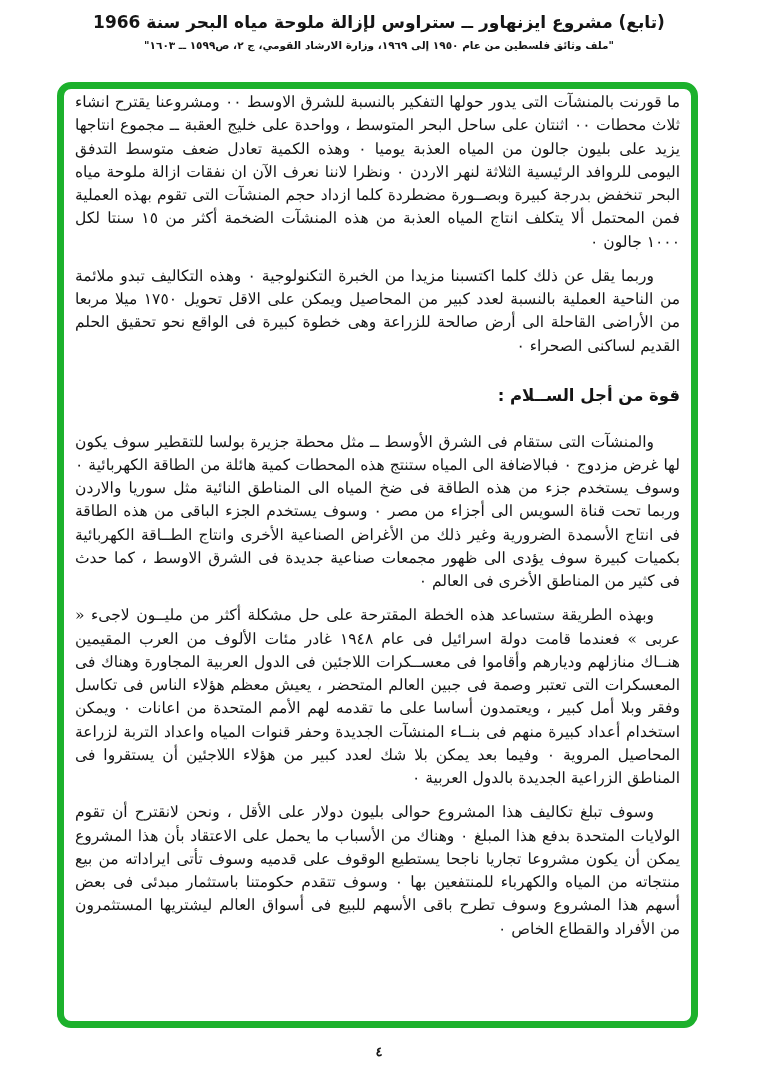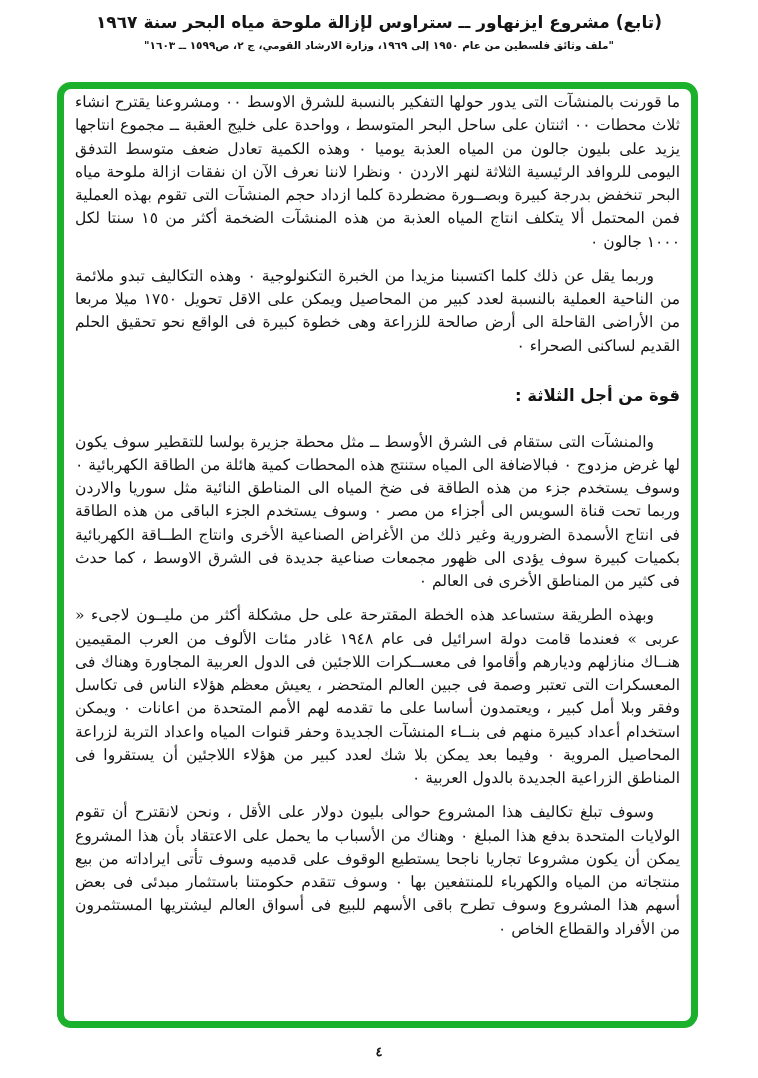--- a/index.html
+++ b/index.html
@@ -75,28 +75,28 @@
     width: 758px;
     text-align: center;
     font-size: 13px;
     font-weight: bold;
   }
 </style>
 </head>
 <body>
 
 <div class="header">
-  <div class="doc-title">(تابع) مشروع ايزنهاور ــ ستراوس لإزالة ملوحة مياه البحر سنة ١٩٦٧</div>
+  <div class="doc-title">(تابع) مشروع ايزنهاور ــ ستراوس لإزالة ملوحة مياه البحر سنة 1966</div>
   <div class="doc-source">"ملف وثائق فلسطين من عام ١٩٥٠ إلى ١٩٦٩، وزارة الارشاد القومي، ج ٢، ص١٥٩٩ ــ ١٦٠٣"</div>
 </div>
 
 <div class="frame">
   <div class="content">
     <p class="para first">ما قورنت بالمنشآت التى يدور حولها التفكير بالنسبة للشرق الاوسط ٠٠ ومشروعنا يقترح انشاء ثلاث محطات ٠٠ اثنتان على ساحل البحر المتوسط ، وواحدة على خليج العقبة ــ مجموع انتاجها يزيد على بليون جالون من المياه العذبة يوميا ٠ وهذه الكمية تعادل ضعف متوسط التدفق اليومى للروافد الرئيسية الثلاثة لنهر الاردن ٠ ونظرا لاننا نعرف الآن ان نفقات ازالة ملوحة مياه البحر تنخفض بدرجة كبيرة وبصــورة مضطردة كلما ازداد حجم المنشآت التى تقوم بهذه العملية فمن المحتمل ألا يتكلف انتاج المياه العذبة من هذه المنشآت الضخمة أكثر من ١٥ سنتا لكل ١٠٠٠ جالون ٠</p>
     <p class="para">وربما يقل عن ذلك كلما اكتسبنا مزيدا من الخبرة التكنولوجية ٠ وهذه التكاليف تبدو ملائمة من الناحية العملية بالنسبة لعدد كبير من المحاصيل ويمكن على الاقل تحويل ١٧٥٠ ميلا مربعا من الأراضى القاحلة الى أرض صالحة للزراعة وهى خطوة كبيرة فى الواقع نحو تحقيق الحلم القديم لساكنى الصحراء ٠</p>
-    <div class="section-heading">قوة من أجل الثلاثة :</div>
+    <div class="section-heading">قوة من أجل الســلام :</div>
     <p class="para">والمنشآت التى ستقام فى الشرق الأوسط ــ مثل محطة جزيرة بولسا للتقطير سوف يكون لها غرض مزدوج ٠ فبالاضافة الى المياه ستنتج هذه المحطات كمية هائلة من الطاقة الكهربائية ٠ وسوف يستخدم جزء من هذه الطاقة فى ضخ المياه الى المناطق النائية مثل سوريا والاردن وربما تحت قناة السويس الى أجزاء من مصر ٠ وسوف يستخدم الجزء الباقى من هذه الطاقة فى انتاج الأسمدة الضرورية وغير ذلك من الأغراض الصناعية الأخرى وانتاج الطــاقة الكهربائية بكميات كبيرة سوف يؤدى الى ظهور مجمعات صناعية جديدة فى الشرق الاوسط ، كما حدث فى كثير من المناطق الأخرى فى العالم ٠</p>
     <p class="para">وبهذه الطريقة ستساعد هذه الخطة المقترحة على حل مشكلة أكثر من مليــون لاجىء « عربى » فعندما قامت دولة اسرائيل فى عام ١٩٤٨ غادر مئات الألوف من العرب المقيمين هنــاك منازلهم وديارهم وأقاموا فى معســكرات اللاجئين فى الدول العربية المجاورة وهناك فى المعسكرات التى تعتبر وصمة فى جبين العالم المتحضر ، يعيش معظم هؤلاء الناس فى تكاسل وفقر وبلا أمل كبير ، ويعتمدون أساسا على ما تقدمه لهم الأمم المتحدة من اعانات ٠ ويمكن استخدام أعداد كبيرة منهم فى بنــاء المنشآت الجديدة وحفر قنوات المياه واعداد التربة لزراعة المحاصيل المروية ٠ وفيما بعد يمكن بلا شك لعدد كبير من هؤلاء اللاجئين أن يستقروا فى المناطق الزراعية الجديدة بالدول العربية ٠</p>
     <p class="para">وسوف تبلغ تكاليف هذا المشروع حوالى بليون دولار على الأقل ، ونحن لانقترح أن تقوم الولايات المتحدة بدفع هذا المبلغ ٠ وهناك من الأسباب ما يحمل على الاعتقاد بأن هذا المشروع يمكن أن يكون مشروعا تجاريا ناجحا يستطيع الوقوف على قدميه وسوف تأتى ايراداته من بيع منتجاته من المياه والكهرباء للمنتفعين بها ٠ وسوف تتقدم حكومتنا باستثمار مبدئى فى بعض أسهم هذا المشروع وسوف تطرح باقى الأسهم للبيع فى أسواق العالم ليشتريها المستثمرون من الأفراد والقطاع الخاص ٠</p>
   </div>
 </div>
 
 <div class="page-number">٤</div>
 
 </body></html>

